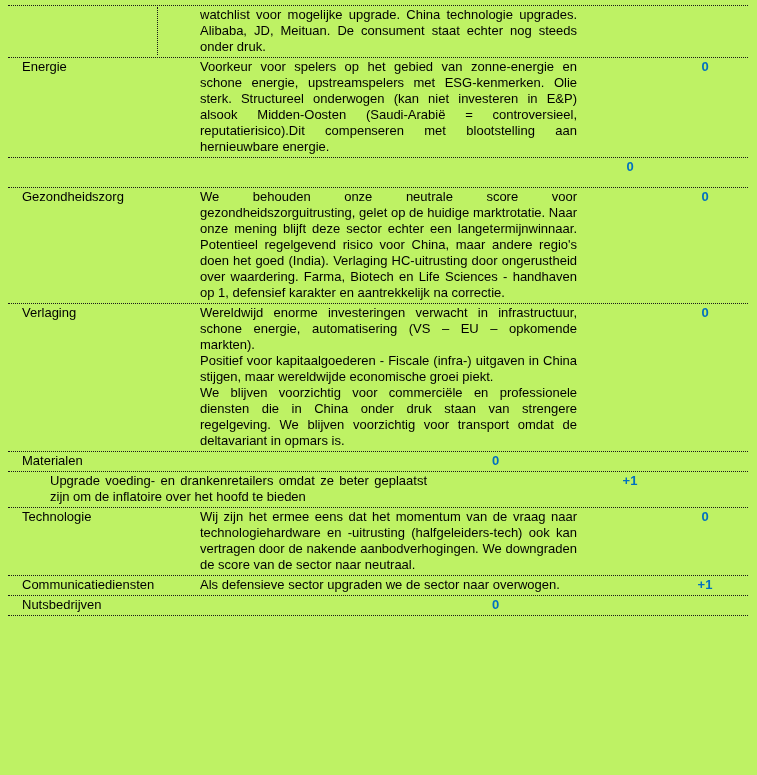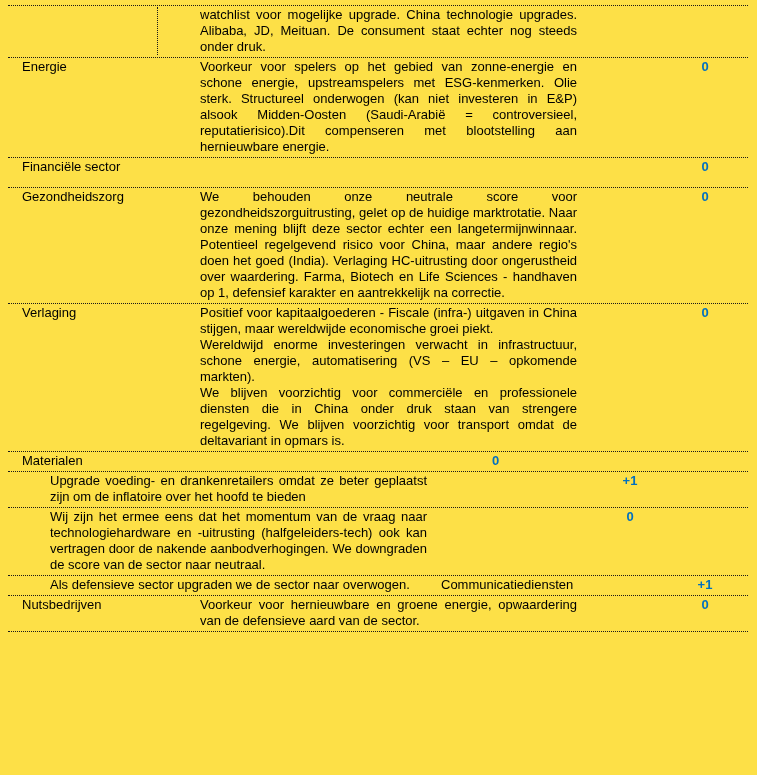--- a/index.html
+++ b/index.html
@@ -4,21 +4,21 @@
 <style>
   html, body {
     margin: 0;
     padding: 0;
     background: #ffffff;
   }
   .page {
     position: relative;
     width: 757px;
     height: 775px;
-    background: #fde047;
+    background: #bef264;
     font-family: "Liberation Sans", sans-serif;
     font-size: 13px;
     line-height: 16px;
     color: #000000;
     overflow: hidden;
   }
   .sector-table {
     margin: 5px 9px 0 8px;   
     border-top: 1px dotted #1a1a1a;
   }
@@ -67,64 +67,61 @@
         <div class="cell score"></div>
       </div>
       <div class="row">
         <div class="cell sector">Energie</div>
         <div class="cell desc">
           <p>Voorkeur voor spelers op het gebied van zonne-energie en schone energie, upstreamspelers met ESG-kenmerken. Olie sterk. Structureel onderwogen (kan niet investeren in E&amp;P) alsook Midden-Oosten (Saudi-Arabië = controversieel, reputatierisico).Dit compenseren met blootstelling aan hernieuwbare energie.</p>
         </div>
         <div class="cell score">0</div>
       </div>
       <div class="row">
-        <div class="cell sector">Financiële sector</div>
         <div class="cell desc"></div>
         <div class="cell score">0</div>
       </div>
       <div class="row">
         <div class="cell sector">Gezondheidszorg</div>
         <div class="cell desc">
           <p>We behouden onze neutrale score voor gezondheidszorguitrusting, gelet op de huidige marktrotatie. Naar onze mening blijft deze sector echter een langetermijnwinnaar. Potentieel regelgevend risico voor China, maar andere regio's doen het goed (India). Verlaging HC-uitrusting door ongerustheid over waardering. Farma, Biotech en Life Sciences - handhaven op 1, defensief karakter en aantrekkelijk na correctie.</p>
         </div>
         <div class="cell score">0</div>
       </div>
       <div class="row">
         <div class="cell sector">Verlaging</div>
         <div class="cell desc">
+          <p>Wereldwijd enorme investeringen verwacht in infrastructuur, schone energie, automatisering (VS – EU – opkomende markten).</p>
           <p>Positief voor kapitaalgoederen - Fiscale (infra-) uitgaven in China stijgen, maar wereldwijde economische groei piekt.</p>
-          <p>Wereldwijd enorme investeringen verwacht in infrastructuur, schone energie, automatisering (VS – EU – opkomende markten).</p>
           <p>We blijven voorzichtig voor commerciële en professionele diensten die in China onder druk staan van strengere regelgeving. We blijven voorzichtig voor transport omdat de deltavariant in opmars is.</p>
         </div>
         <div class="cell score">0</div>
       </div>
       <div class="row">
         <div class="cell sector">Materialen</div>
         <div class="cell score">0</div>
       </div>
       <div class="row">
         <div class="cell desc">
           <p>Upgrade voeding- en drankenretailers omdat ze beter geplaatst zijn om de inflatoire over het hoofd te bieden</p>
         </div>
         <div class="cell score">+1</div>
       </div>
       <div class="row">
+        <div class="cell sector">Technologie</div>
         <div class="cell desc">
           <p>Wij zijn het ermee eens dat het momentum van de vraag naar technologiehardware en -uitrusting (halfgeleiders-tech) ook kan vertragen door de nakende aanbodverhogingen. We downgraden de score van de sector naar neutraal.</p>
         </div>
         <div class="cell score">0</div>
       </div>
       <div class="row">
+        <div class="cell sector">Communicatiediensten</div>
         <div class="cell desc">
           <p>Als defensieve sector upgraden we de sector naar overwogen.</p>
         </div>
-        <div class="cell sector">Communicatiediensten</div>
         <div class="cell score">+1</div>
       </div>
       <div class="row">
         <div class="cell sector">Nutsbedrijven</div>
-        <div class="cell desc">
-          <p>Voorkeur voor hernieuwbare en groene energie, opwaardering van de defensieve aard van de sector.</p>
-        </div>
         <div class="cell score">0</div>
       </div>
     </div>
 </div>
 
 </body></html>

